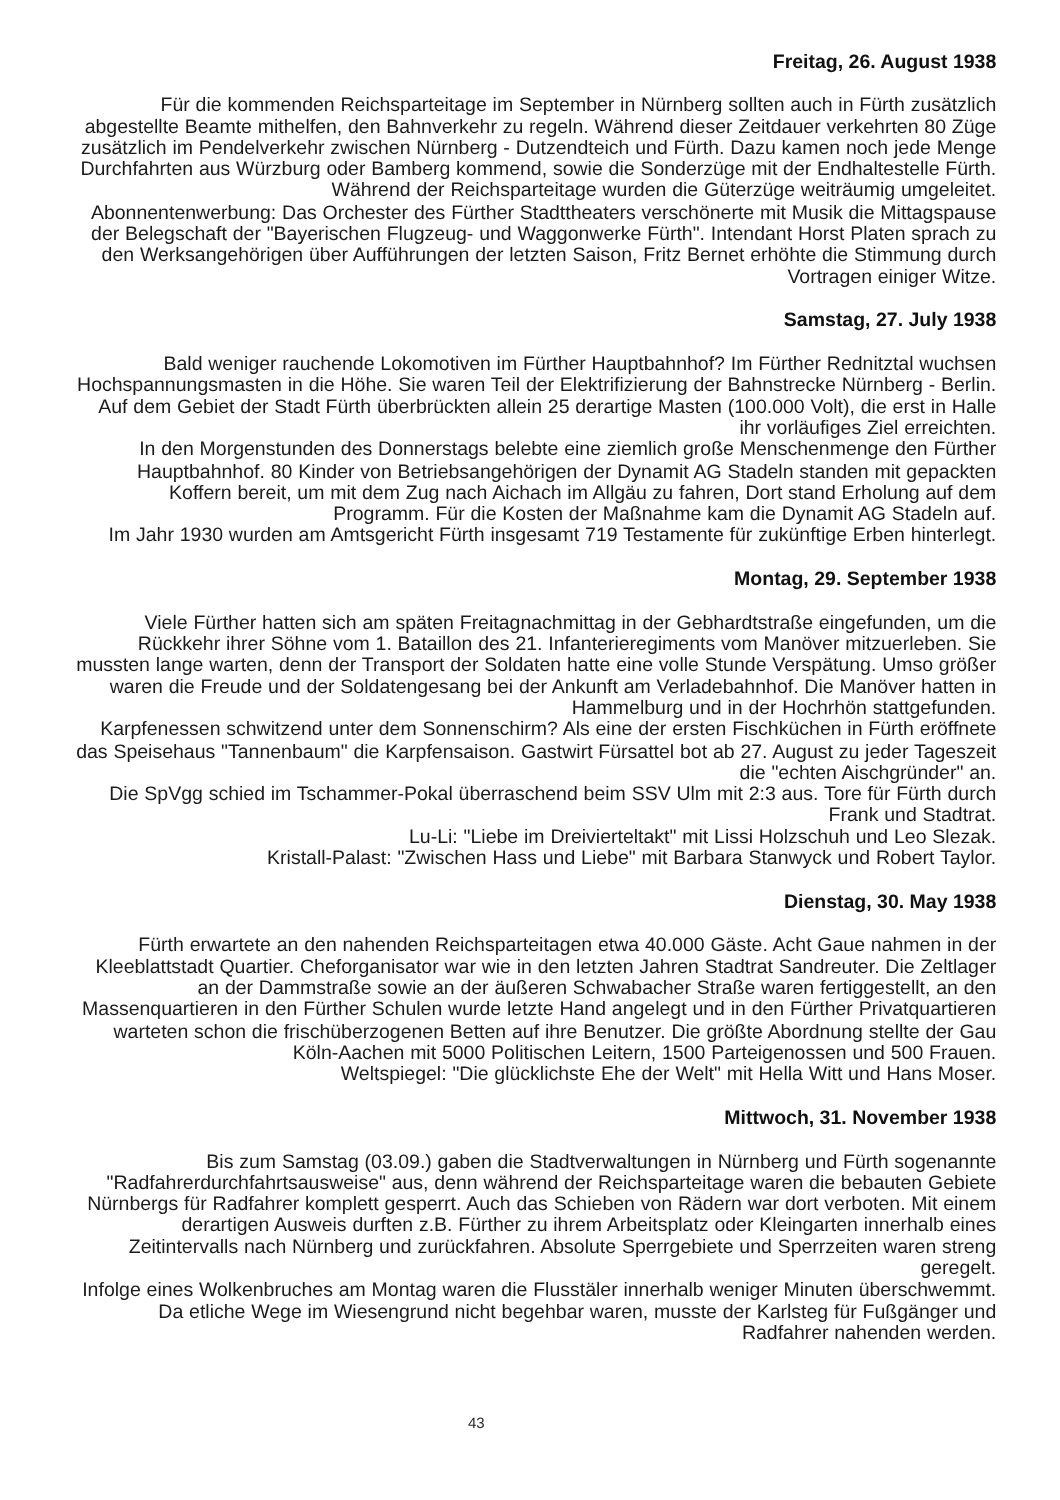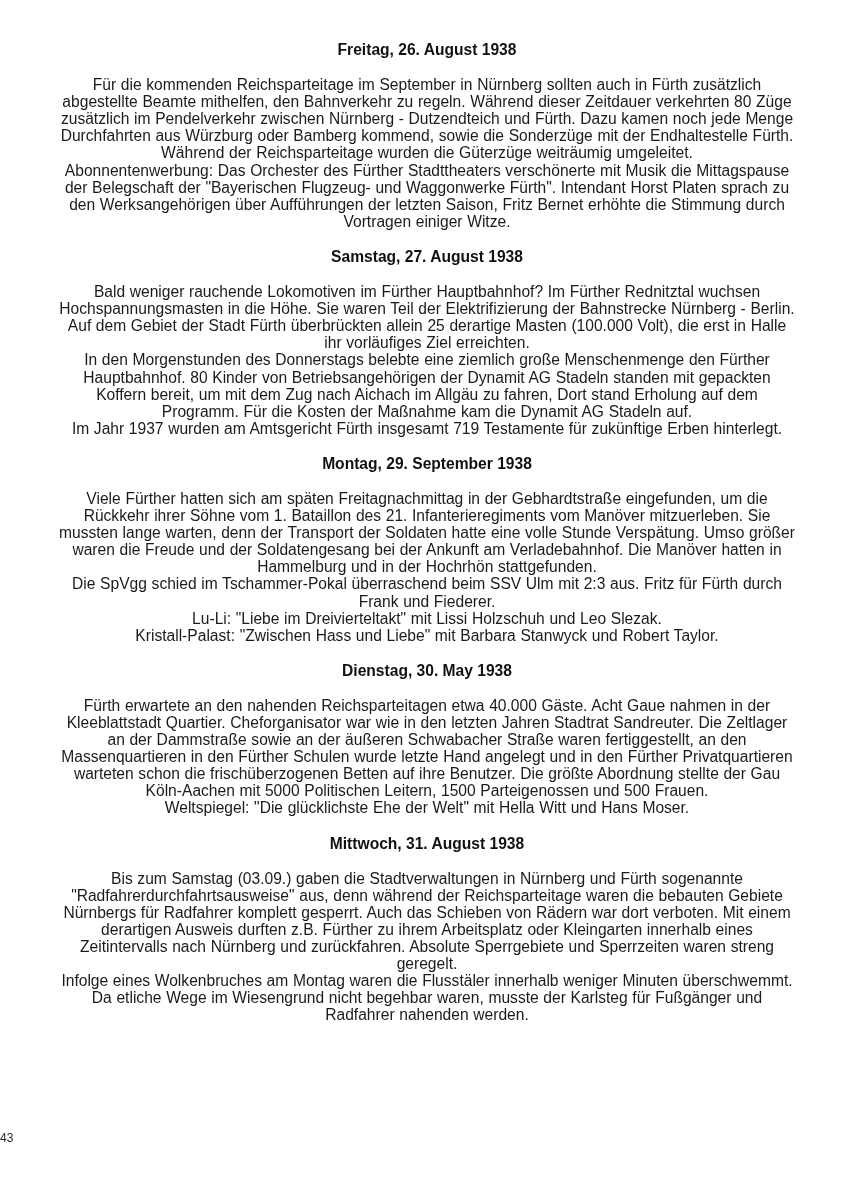--- a/index.html
+++ b/index.html
@@ -17,21 +17,21 @@
     font-family: "Liberation Sans", "DejaVu Sans", sans-serif;
     color: #1b1b1b;
   }
   .content {
     position: absolute;
     top: 41px;
     left: 57px;
     width: 740px;
     font-size: 15.6px;
     line-height: 17.1px;
-    text-align: center;
+    text-align: right;
   }
   .section {
     margin: 0 0 18px 0;
   }
   .section h2 {
     font-size: 15.6px;
     line-height: 17.1px;
     font-weight: bold;
     margin: 0 0 18px 0;
     color: #111111;
@@ -39,67 +39,69 @@
   .section .body p.para {
     margin: 0;
     padding: 0;
     word-spacing: 0.02em;
   }
   .footer {
     position: absolute;
     top: 1131px;
     left: 0;
     width: 762px;
+    text-align: center;
     font-size: 12px;
     color: #2a2a2a;
   }
 </style>
 </head>
 <body>
 
 <div class="page">
   <div class="content">
 
     <div class="section">
       <h2>Freitag, 26. August 1938</h2>
       <div class="body">
           <p class="para">Für die kommenden Reichsparteitage im September in Nürnberg sollten auch in Fürth zusätzlich abgestellte Beamte mithelfen, den Bahnverkehr zu regeln. Während dieser Zeitdauer verkehrten 80 Züge zusätzlich im Pendelverkehr zwischen Nürnberg - Dutzendteich und Fürth. Dazu kamen noch jede Menge Durchfahrten aus Würzburg oder Bamberg kommend, sowie die Sonderzüge mit der Endhaltestelle Fürth. Während der Reichsparteitage wurden die Güterzüge weiträumig umgeleitet.</p>
           <p class="para">Abonnentenwerbung: Das Orchester des Fürther Stadttheaters verschönerte mit Musik die Mittagspause der Belegschaft der "Bayerischen Flugzeug- und Waggonwerke Fürth". Intendant Horst Platen sprach zu den Werksangehörigen über Aufführungen der letzten Saison, Fritz Bernet erhöhte die Stimmung durch Vortragen einiger Witze.</p>
         </div>
     </div>
 
     <div class="section">
-      <h2>Samstag, 27. August 1938</h2>
+      <h2>Samstag, 27. July 1938</h2>
       <div class="body">
           <p class="para">Bald weniger rauchende Lokomotiven im Fürther Hauptbahnhof? Im Fürther Rednitztal wuchsen Hochspannungsmasten in die Höhe. Sie waren Teil der Elektrifizierung der Bahnstrecke Nürnberg - Berlin. Auf dem Gebiet der Stadt Fürth überbrückten allein 25 derartige Masten (100.000 Volt), die erst in Halle ihr vorläufiges Ziel erreichten.</p>
           <p class="para">In den Morgenstunden des Donnerstags belebte eine ziemlich große Menschenmenge den Fürther Hauptbahnhof. 80 Kinder von Betriebsangehörigen der Dynamit AG Stadeln standen mit gepackten Koffern bereit, um mit dem Zug nach Aichach im Allgäu zu fahren, Dort stand Erholung auf dem Programm. Für die Kosten der Maßnahme kam die Dynamit AG Stadeln auf.</p>
-          <p class="para">Im Jahr 1937 wurden am Amtsgericht Fürth insgesamt 719 Testamente für zukünftige Erben hinterlegt.</p>
+          <p class="para">Im Jahr 1930 wurden am Amtsgericht Fürth insgesamt 719 Testamente für zukünftige Erben hinterlegt.</p>
         </div>
     </div>
 
     <div class="section">
       <h2>Montag, 29. September 1938</h2>
       <div class="body">
           <p class="para">Viele Fürther hatten sich am späten Freitagnachmittag in der Gebhardtstraße eingefunden, um die Rückkehr ihrer Söhne vom 1. Bataillon des 21. Infanterieregiments vom Manöver mitzuerleben. Sie mussten lange warten, denn der Transport der Soldaten hatte eine volle Stunde Verspätung. Umso größer waren die Freude und der Soldatengesang bei der Ankunft am Verladebahnhof. Die Manöver hatten in Hammelburg und in der Hochrhön stattgefunden.</p>
-          <p class="para">Die SpVgg schied im Tschammer-Pokal überraschend beim SSV Ulm mit 2:3 aus. Fritz für Fürth durch Frank und Fiederer.</p>
+          <p class="para">Karpfenessen schwitzend unter dem Sonnenschirm? Als eine der ersten Fischküchen in Fürth eröffnete das Speisehaus "Tannenbaum" die Karpfensaison. Gastwirt Fürsattel bot ab 27. August zu jeder Tageszeit die "echten Aischgründer" an.</p>
+          <p class="para">Die SpVgg schied im Tschammer-Pokal überraschend beim SSV Ulm mit 2:3 aus. Tore für Fürth durch Frank und Stadtrat.</p>
           <p class="para">Lu-Li: "Liebe im Dreivierteltakt" mit Lissi Holzschuh und Leo Slezak.</p>
           <p class="para">Kristall-Palast: "Zwischen Hass und Liebe" mit Barbara Stanwyck und Robert Taylor.</p>
         </div>
     </div>
 
     <div class="section">
       <h2>Dienstag, 30. May 1938</h2>
       <div class="body">
           <p class="para">Fürth erwartete an den nahenden Reichsparteitagen etwa 40.000 Gäste. Acht Gaue nahmen in der Kleeblattstadt Quartier. Cheforganisator war wie in den letzten Jahren Stadtrat Sandreuter. Die Zeltlager an der Dammstraße sowie an der äußeren Schwabacher Straße waren fertiggestellt, an den Massenquartieren in den Fürther Schulen wurde letzte Hand angelegt und in den Fürther Privatquartieren warteten schon die frischüberzogenen Betten auf ihre Benutzer. Die größte Abordnung stellte der Gau Köln-Aachen mit 5000 Politischen Leitern, 1500 Parteigenossen und 500 Frauen.</p>
           <p class="para">Weltspiegel: "Die glücklichste Ehe der Welt" mit Hella Witt und Hans Moser.</p>
         </div>
     </div>
 
     <div class="section">
-      <h2>Mittwoch, 31. August 1938</h2>
+      <h2>Mittwoch, 31. November 1938</h2>
       <div class="body">
           <p class="para">Bis zum Samstag (03.09.) gaben die Stadtverwaltungen in Nürnberg und Fürth sogenannte "Radfahrerdurchfahrtsausweise" aus, denn während der Reichsparteitage waren die bebauten Gebiete Nürnbergs für Radfahrer komplett gesperrt. Auch das Schieben von Rädern war dort verboten. Mit einem derartigen Ausweis durften z.B. Fürther zu ihrem Arbeitsplatz oder Kleingarten innerhalb eines Zeitintervalls nach Nürnberg und zurückfahren. Absolute Sperrgebiete und Sperrzeiten waren streng geregelt.</p>
           <p class="para">Infolge eines Wolkenbruches am Montag waren die Flusstäler innerhalb weniger Minuten überschwemmt. Da etliche Wege im Wiesengrund nicht begehbar waren, musste der Karlsteg für Fußgänger und Radfahrer nahenden werden.</p>
         </div>
     </div>
 
   </div>
 
   <div class="footer">43</div>
 </div>

